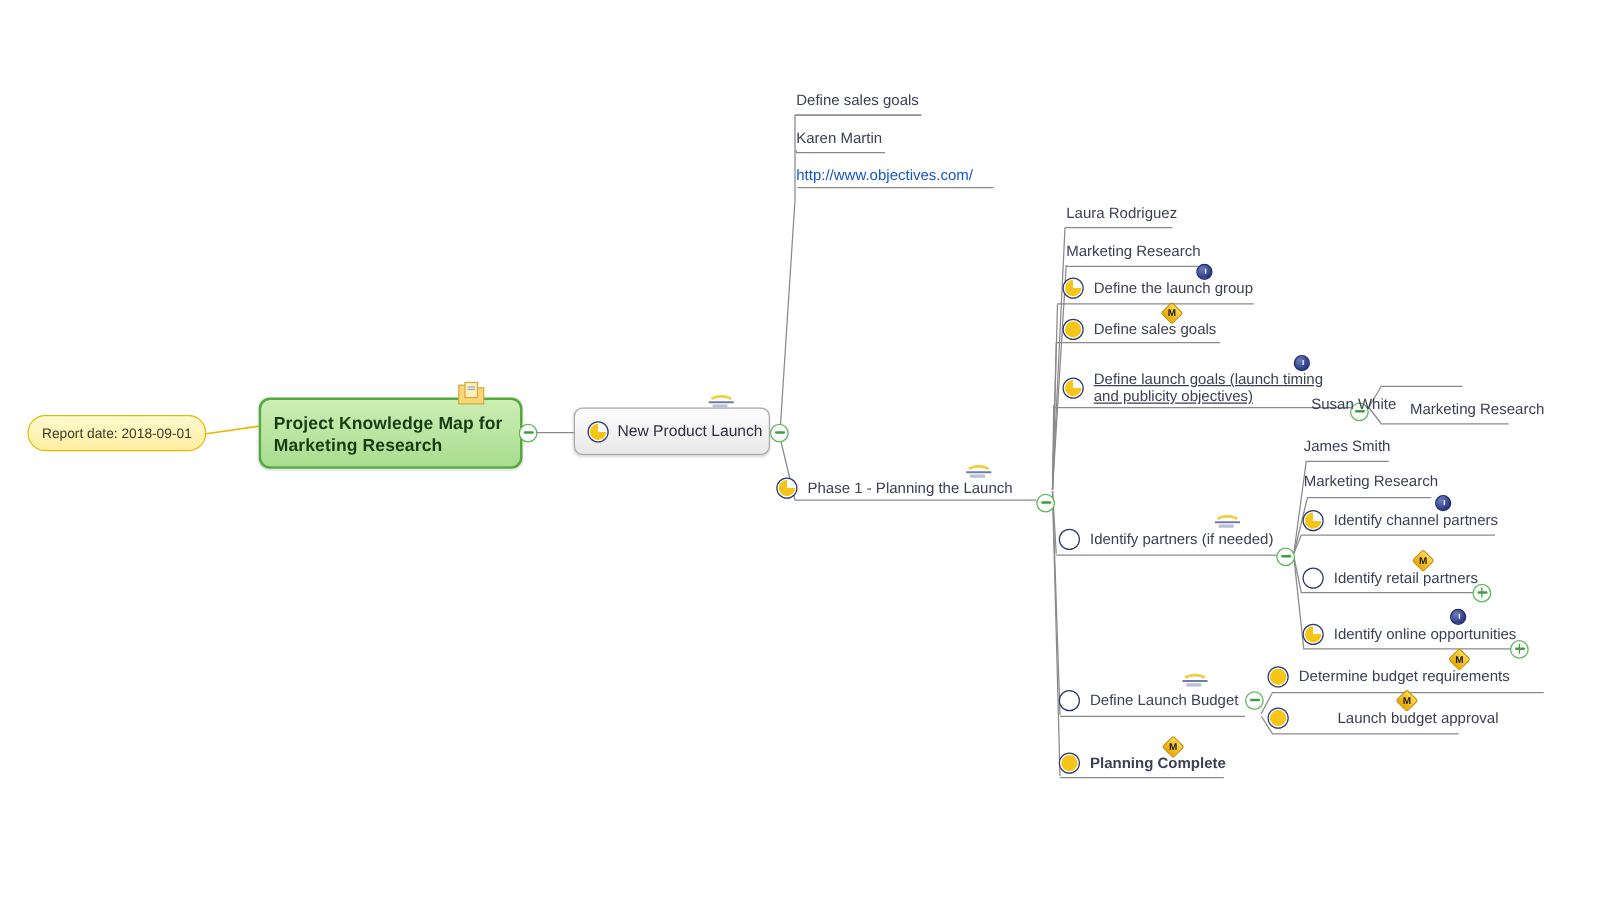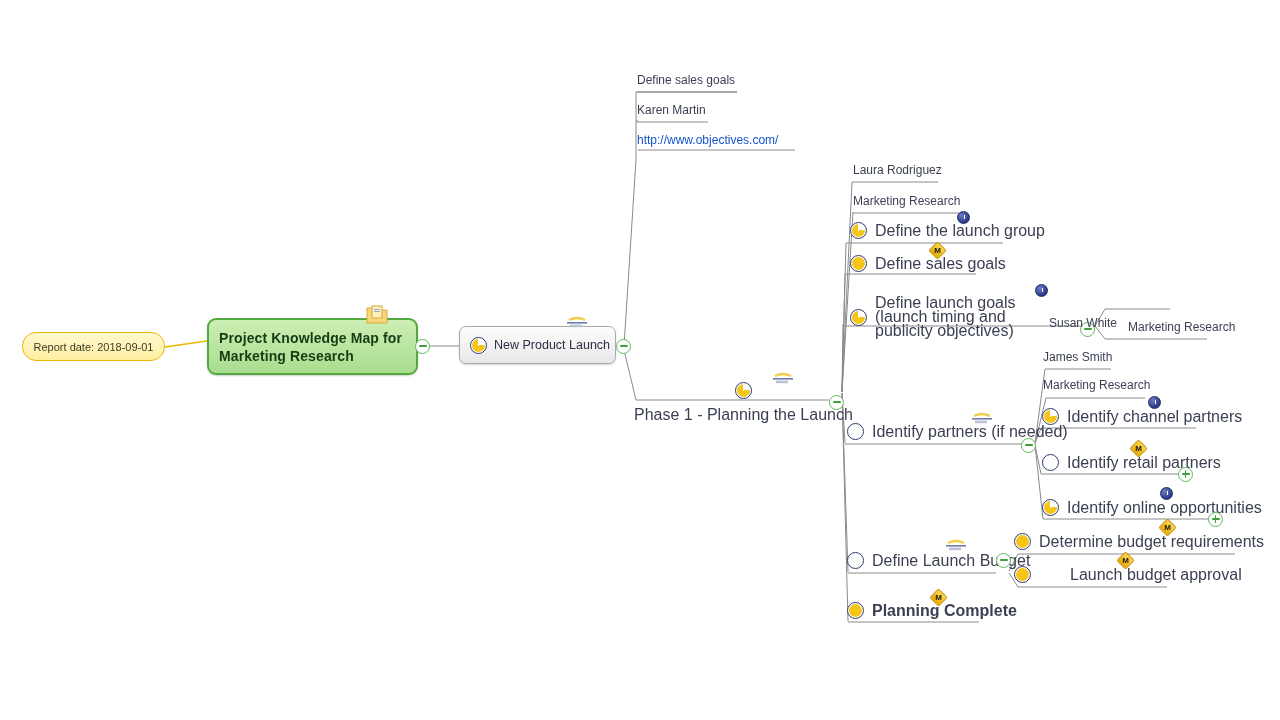--- a/index.html
+++ b/index.html
@@ -51,22 +51,22 @@
     white-space:nowrap;
   }
   .topic .tlabel{
     font-size:12px;line-height:15px;color:#3a3f52;
     padding:0 3px 1px 3px;
   }
   .topic.link .tlabel{color:#1455cc;}
 
   
   .tnode{position:absolute;display:flex;align-items:center;gap:8px;white-space:nowrap;}
-  .tnode .tlabel{font-size:16px;color:#3a3f52;line-height:15px;padding-bottom:1px;}
-  .tnode.wrap .tlabel{white-space:normal;line-height:14px;}
+  .tnode .tlabel{font-size:12px;color:#3a3f52;line-height:15px;padding-bottom:1px;}
+  .tnode.wrap .tlabel{white-space:normal;line-height:14px;text-decoration:underline;}
 
   
   .pie{width:17px;height:17px;flex:0 0 17px;border-radius:50%;position:relative;
        border:1.6px solid #2e3b6e;background:#ffffff;box-sizing:border-box;}
   .pie::after{content:"";position:absolute;inset:1px;border-radius:50%;}
   .pie.p0::after{background:
       conic-gradient(from 0deg,#ffffff 0deg 360deg);}
   .pie.p75::after{background:
       conic-gradient(from 0deg,#ffffff 0deg 90deg,#f6c517 90deg 360deg);}
   .pie.p100::after{background:#f6c517;}
@@ -202,21 +202,21 @@
   <div class="topic" style="left:634px;top:73px;">
     <span class="tlabel">Define sales goals</span>
   </div>
   <div class="topic" style="left:634px;top:103px;">
     <span class="tlabel">Karen Martin</span>
   </div>
   <div class="topic link" style="left:634px;top:133px;">
     <span class="tlabel">http://www.objectives.com/</span>
   </div>
 
-  <div class="tnode" style="left:634px;top:382px;flex-direction:column;">
+  <div class="tnode" style="left:621px;top:382px;">
     <span class="pie p75"></span>
     <span class="tlabel">Phase 1 - Planning the Launch</span>
   </div>
   <div class="note-icon" style="left:772px;top:371px;">
     <svg viewBox="0 0 22 13" width="22" height="13">
       <path d="M3 4 Q11 0 19 4" stroke="#f2cf4a" stroke-width="2.4" fill="none"></path>
       <rect x="1" y="6" width="20" height="1.6" fill="#6f7ba8"></rect>
       <rect x="4" y="8.6" width="12" height="2.6" fill="#b9c0d8"></rect>
     </svg>
   </div>

